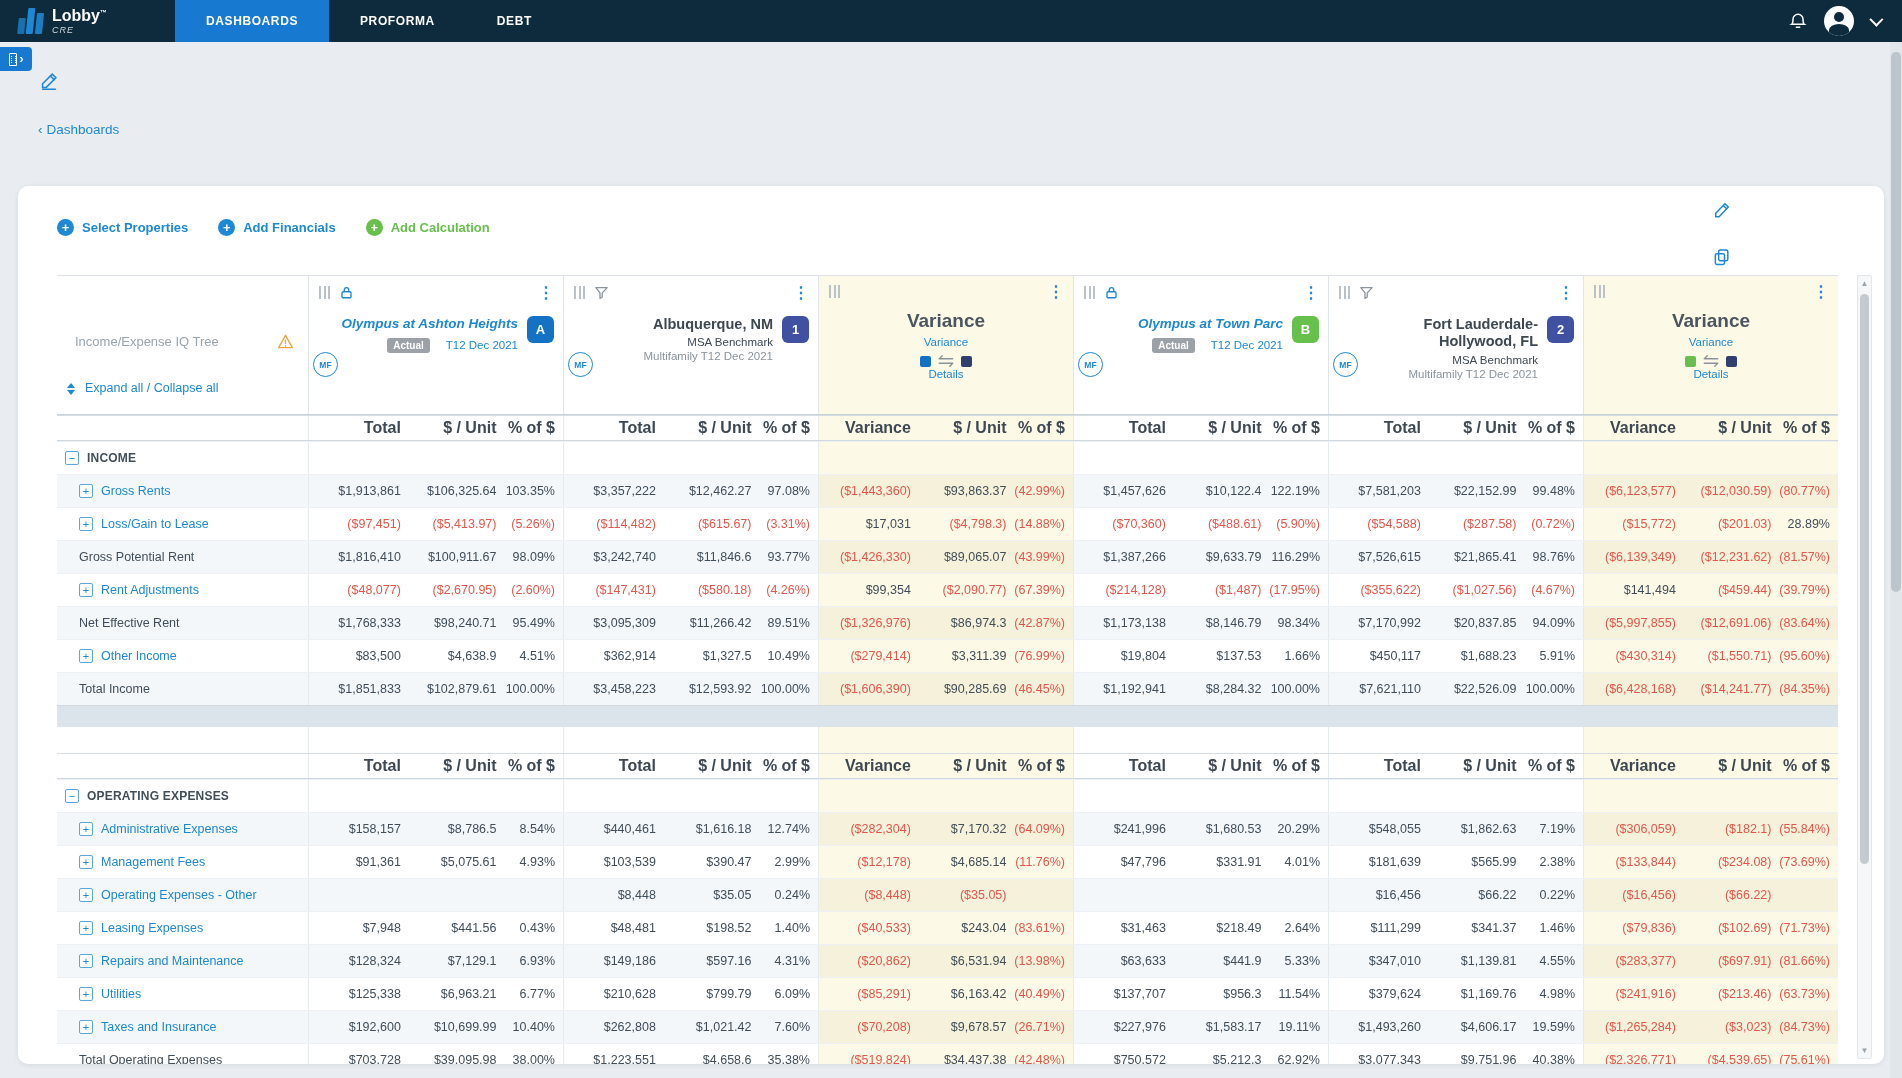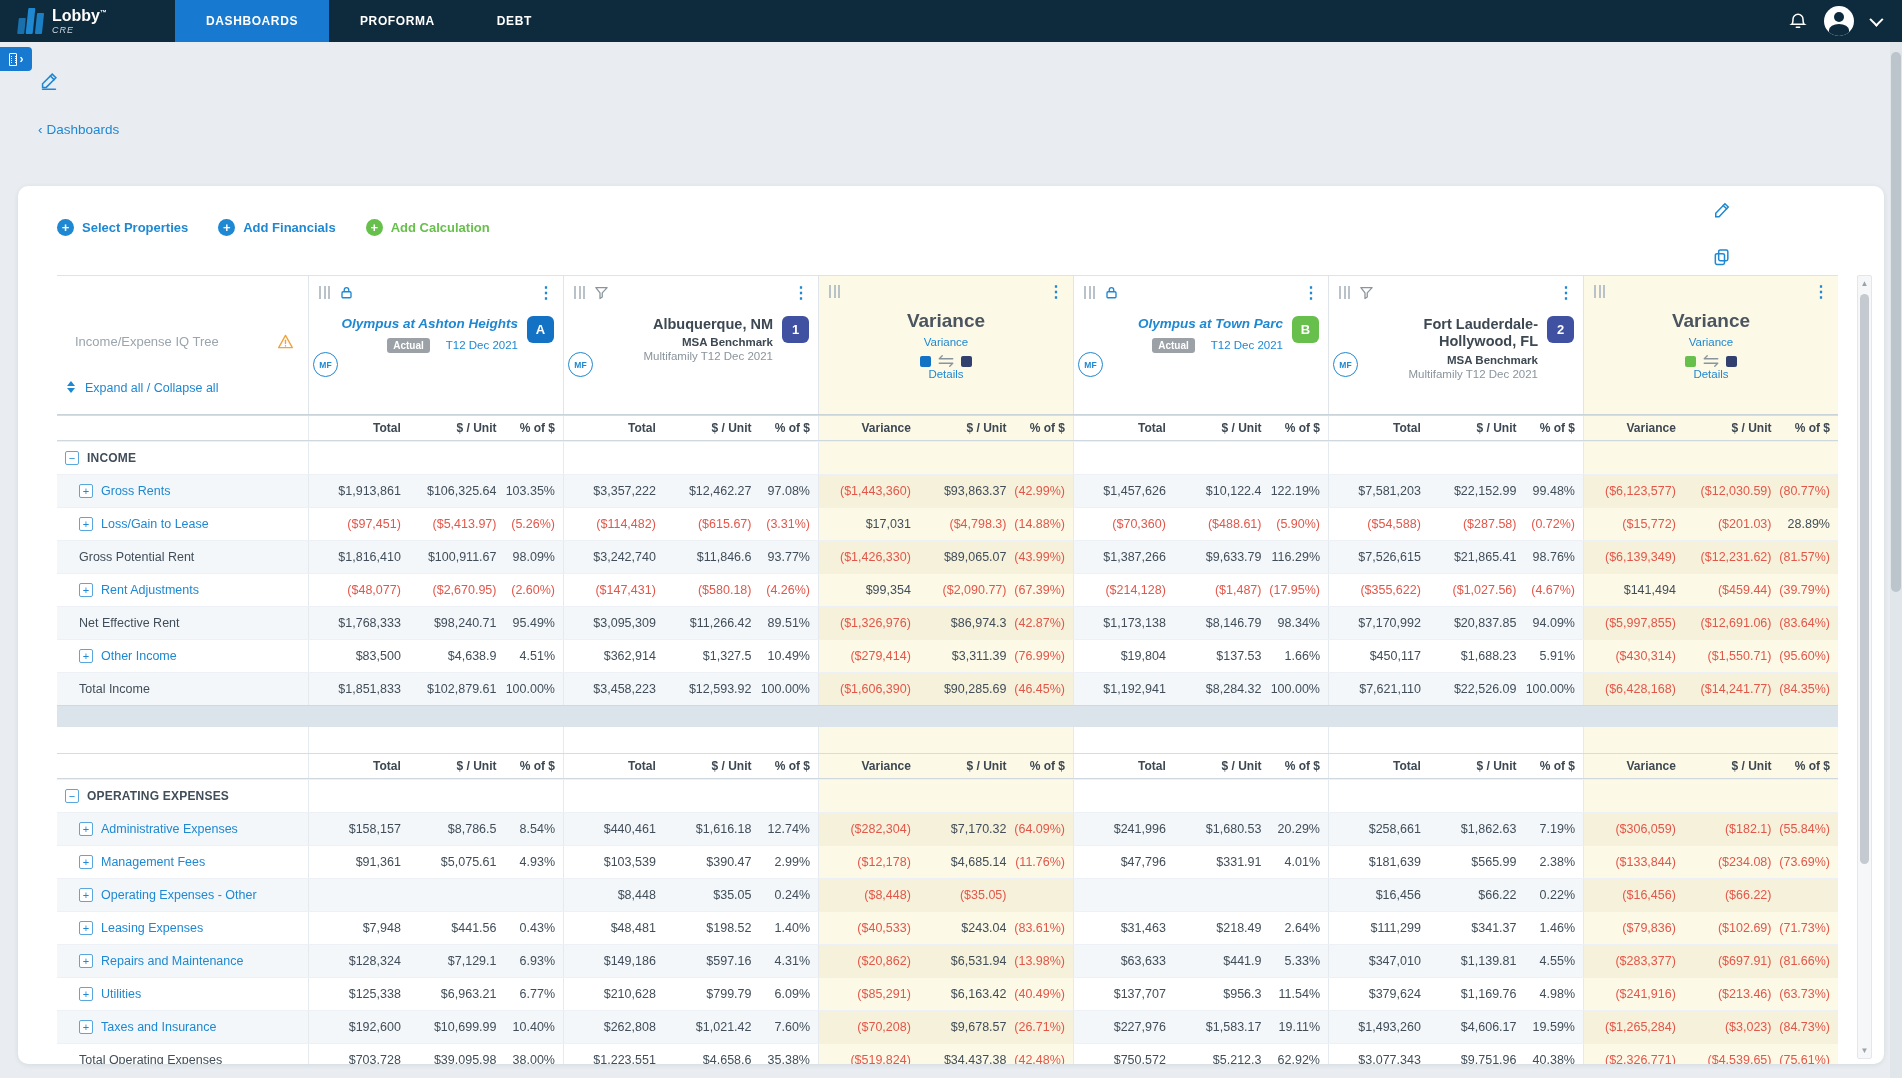--- a/index.html
+++ b/index.html
@@ -66,38 +66,38 @@
 
   
   .benchmark-table{position:absolute; top:89px; left:39px; width:1781px; bottom:0; overflow:hidden; font-size:12.5px;}
   .thead{display:flex; height:140px; background:#fff; border-top:1px solid #dde3e9; border-bottom:1px solid #c9d3da;}
   .th{width:255px; border-left:1px solid #dfe5eb; position:relative;}
   .th.var{background:var(--variance-bg);}
   .label-th{width:251px; border-left:none;}
   .tree-row{position:absolute; top:58px; left:18px; right:14px; display:flex; align-items:center;}
   .tree-lbl{color:#9aa5ad; font-size:13px;}
   .warn{margin-left:auto; width:17px; height:15px;}
-  .expand-row{position:absolute; top:105px; left:10px; display:flex; align-items:flex-start; gap:10px; color:var(--accent-blue); font-size:12.5px; cursor:pointer;}
+  .expand-row{position:absolute; top:105px; left:10px; display:flex; align-items:flex-end; gap:10px; color:var(--accent-blue); font-size:12.5px; cursor:pointer;}
   .updn{display:flex; flex-direction:column; gap:2px;}
   .updn i{display:block; width:0; height:0; border-left:4px solid transparent; border-right:4px solid transparent;}
   .updn i.u{border-bottom:5px solid var(--accent-blue);}
   .updn i.d{border-top:5px solid var(--accent-blue);}
   .th-tools{position:absolute; top:9px; left:10px; right:9px; display:flex; align-items:center; gap:9px;}
   .drag{display:flex; gap:2.5px; cursor:grab;}
   .drag i{display:block; width:2px; height:13px; background:#b9c2c9;}
   .kebab{margin-left:auto; color:var(--accent-blue); font-size:16px; font-weight:700; line-height:13px; cursor:pointer;}
   .lock-ic,.filter-ic{width:15px; height:15px;}
   .th-main{margin-top:40px; display:flex; align-items:flex-start; padding:0 9px 0 30px;}
   .th-text{flex:1; text-align:right;}
   .prop-title{color:var(--accent-blue); font-size:13.5px; font-weight:700; line-height:1.25;font-style:italic;}
   .bench-title{color:#3d4852; font-size:14.5px; font-weight:700; line-height:1.2;}
   .sub-line{margin-top:5px; display:flex; align-items:center; justify-content:flex-end; gap:16px;}
   .tag-actual{background:#9ba1a7; color:#fff; font-size:10px; font-weight:700; padding:2px 6px; border-radius:3px;}
   .period{color:var(--accent-blue); font-size:11.5px;}
-  .bench-sub1{color:#3d4852; font-size:11.5px; font-weight:700; margin-top:3px;}
+  .bench-sub1{color:#3d4852; font-size:11.5px; font-weight:400; margin-top:3px;}
   .bench-sub2{color:var(--text-gray); font-size:11.5px; margin-top:2px;}
   .letter-badge{width:27px; height:27px; border-radius:6px; color:#fff; font-size:13px; font-weight:700; display:flex; align-items:center; justify-content:center; margin-left:9px; flex:0 0 auto;}
   .lb-a{background:var(--badge-a-blue);}
   .lb-b{background:var(--green);}
   .lb-navy{background:var(--navy-badge);}
   .mf-badge{position:absolute; left:4px; top:76px; width:25px; height:25px; border:1.5px solid var(--accent-blue); border-radius:50%; color:var(--accent-blue); font-size:8.5px; font-weight:700; display:flex; align-items:center; justify-content:center; background:#fff;}
   .var-main{margin-top:34px; display:flex; flex-direction:column; align-items:center;}
   .var-title{font-size:19px; font-weight:700; color:#4a5560;}
   .var-sub{color:var(--accent-blue); font-size:11.5px; margin-top:4px;}
   .var-legend{display:flex; align-items:center; gap:6px; margin-top:6px;}
@@ -116,21 +116,21 @@
   .label-td{width:251px; border-left:none; justify-content:flex-start; padding-left:8px; gap:8px;}
   .trow.alt .td, .trow.alt .label-td{background:var(--row-alt-bg);}
   .td.var{background:var(--variance-bg);}
   .trow.alt .td.var{background:var(--variance-bg-alt);}
   .rlabel{font-size:12.5px; color:var(--text-dark);}
   .rlabel.link{color:var(--accent-blue); cursor:pointer;}
   .box{width:14px; height:14px; border:1px solid #5aa7dd; border-radius:2px; color:var(--accent-blue); font-size:11px; line-height:12px; text-align:center; background:#fff; cursor:pointer; flex:0 0 auto;}
   .trow.section .rlabel{font-weight:700; font-size:12px; letter-spacing:.2px;}
   .trow.section{min-height:33px;}
   .trow.subhead{min-height:26px; border-top:1px solid #d5dde3; border-bottom:1px solid #cfd8df;}
-  .trow.subhead .num{font-weight:700; font-size:12px; color:#3d4852;}
+  .trow.subhead .num{font-weight:700; font-size:16px; color:#3d4852;}
   .trow.indent .label-td{padding-left:22px;}
   .spacer-gray{height:22px; background:#dce4eb; border-top:1px solid #d0d9e0;}
   .spacer-white{min-height:26px;}
 
   
   .table-vscroll{position:absolute; top:89px; right:12px; bottom:5px; width:15px; background:#f6f7f8; border:1px solid #e4e7ea; border-radius:2px;}
   .table-vscroll .arr{position:absolute; left:0; right:0; text-align:center; font-size:8px; color:#9aa3ab; cursor:pointer;}
   .table-vscroll .arr.up{top:3px;} .table-vscroll .arr.down{bottom:3px;}
   .table-vscroll .thumb{position:absolute; left:2px; width:9px; top:18px; height:570px; background:#c4cacf; border-radius:5px; cursor:grab;}
 </style>
@@ -815,21 +815,21 @@
             <span class="num n1 neg">($282,304)</span>
             <span class="num n2">$7,170.32</span>
             <span class="num n3 neg">(64.09%)</span>
           </div>
           <div class="td">
             <span class="num n1">$241,996</span>
             <span class="num n2">$1,680.53</span>
             <span class="num n3">20.29%</span>
           </div>
           <div class="td">
-            <span class="num n1">$258,661</span>
+            <span class="num n1">$548,055</span>
             <span class="num n2">$1,862.63</span>
             <span class="num n3">7.19%</span>
           </div>
           <div class="td var">
             <span class="num n1 neg">($306,059)</span>
             <span class="num n2 neg">($182.1)</span>
             <span class="num n3 neg">(55.84%)</span>
           </div>
         </div>
         <div class="trow indent">

